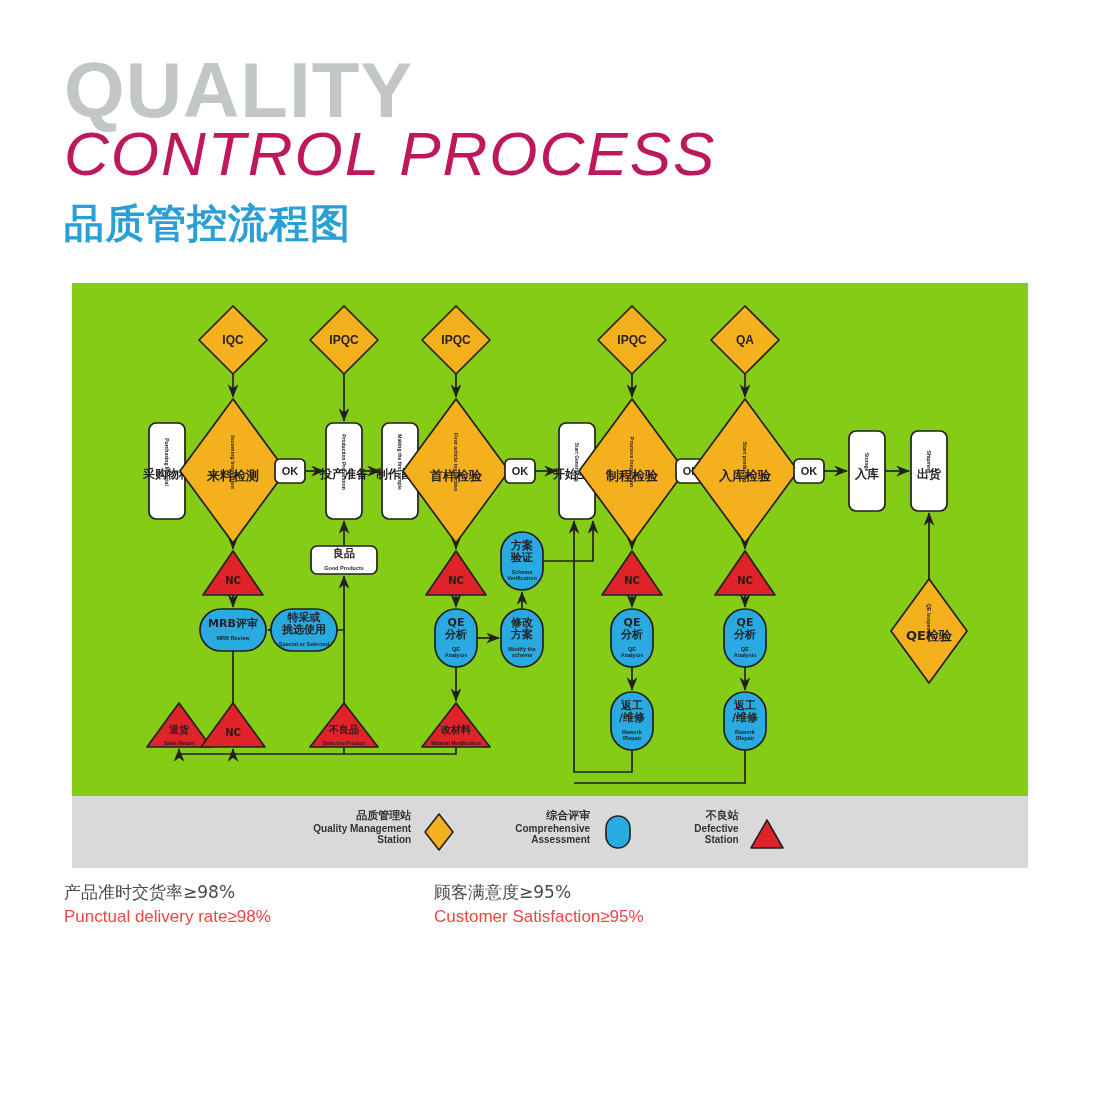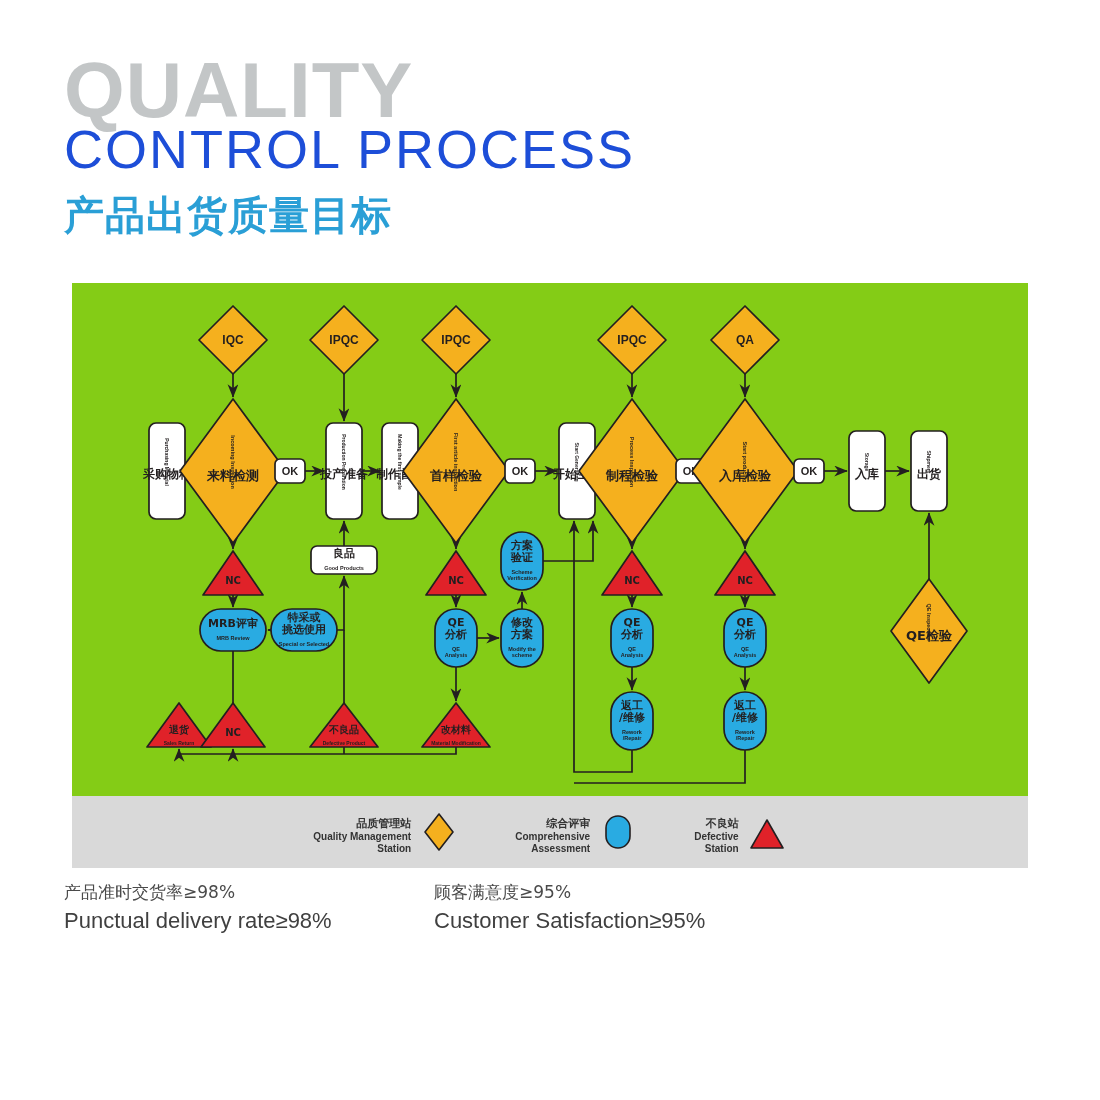--- a/index.html
+++ b/index.html
@@ -12,22 +12,22 @@
   }
   #page{position:relative;width:1100px;height:1100px;}
 
   
   .hdr{position:absolute;left:64px;top:52px;}
   .hdr .l1{
     font-size:78px;font-weight:bold;color:#c3c6c7;
     letter-spacing:1px;line-height:0.98;
   }
   .hdr .l2{
-    font-size:54px;font-weight:normal;color:#1d4ed8;
-    letter-spacing:2px;line-height:1.02;margin-top:-6px;
+    font-size:62px;font-weight:normal;color:#be185d;
+    letter-spacing:2px;line-height:1.02;margin-top:-6px;font-style:italic;
   }
   .hdr .l3{
     font-size:40px;font-weight:bold;color:#2a9fd6;
     letter-spacing:1px;margin-top:10px;
     font-family:"DejaVu Sans","Liberation Sans",sans-serif;
   }
 
   
   .canvas{
     position:absolute;left:72px;top:283px;width:956px;height:585px;
@@ -37,42 +37,42 @@
     position:absolute;left:0;bottom:0;width:100%;height:72px;
     background:#d9d9d9;
   }
   svg.flow{position:absolute;left:0;top:0;width:956px;height:513px;}
 
   
   .legend{
     position:absolute;left:0;bottom:0;width:100%;height:72px;
     display:flex;align-items:center;justify-content:center;gap:56px;
   }
-  .lg{display:flex;align-items:flex-end;gap:8px;}
+  .lg{display:flex;align-items:flex-start;gap:8px;}
   .lg .txt{text-align:right;line-height:1.15;}
   .lg .cn{font-size:11px;font-weight:bold;color:#333;
     font-family:"DejaVu Sans","Liberation Sans",sans-serif;}
   .lg .en{font-size:10px;font-weight:bold;color:#333;}
 
   
   .metrics{position:absolute;left:64px;top:880px;width:980px;
     display:grid;grid-template-columns:370px 1fr;row-gap:68px;}
   .m .cn{font-size:17px;color:#4a4a4a;line-height:1.45;
     font-family:"DejaVu Sans","Liberation Sans",sans-serif;}
-  .m .en{font-size:22px;color:#404040;line-height:1.45;}
+  .m .en{font-size:17px;color:#ef4444;line-height:1.45;}
 </style>
 </head>
 <body>
 
 <div id="page">
 
   <div class="hdr">
     <div class="l1">QUALITY</div>
     <div class="l2">CONTROL PROCESS</div>
-    <div class="l3">产品出货质量目标</div>
+    <div class="l3">品质管控流程图</div>
   </div>
 
   <div class="canvas">
     <svg class="flow" viewBox="0 0 956 513">
       <defs>
         <marker id="ah" markerWidth="9" markerHeight="9" refX="7.5" refY="3.2" orient="auto" markerUnits="strokeWidth">
           <path d="M0,0 L8,3.2 L0,6.4 L2.4,3.2 z" fill="#231f20"></path>
         </marker>
       </defs>
       <g id="edges" stroke="#231f20" stroke-width="1.7" fill="none">

